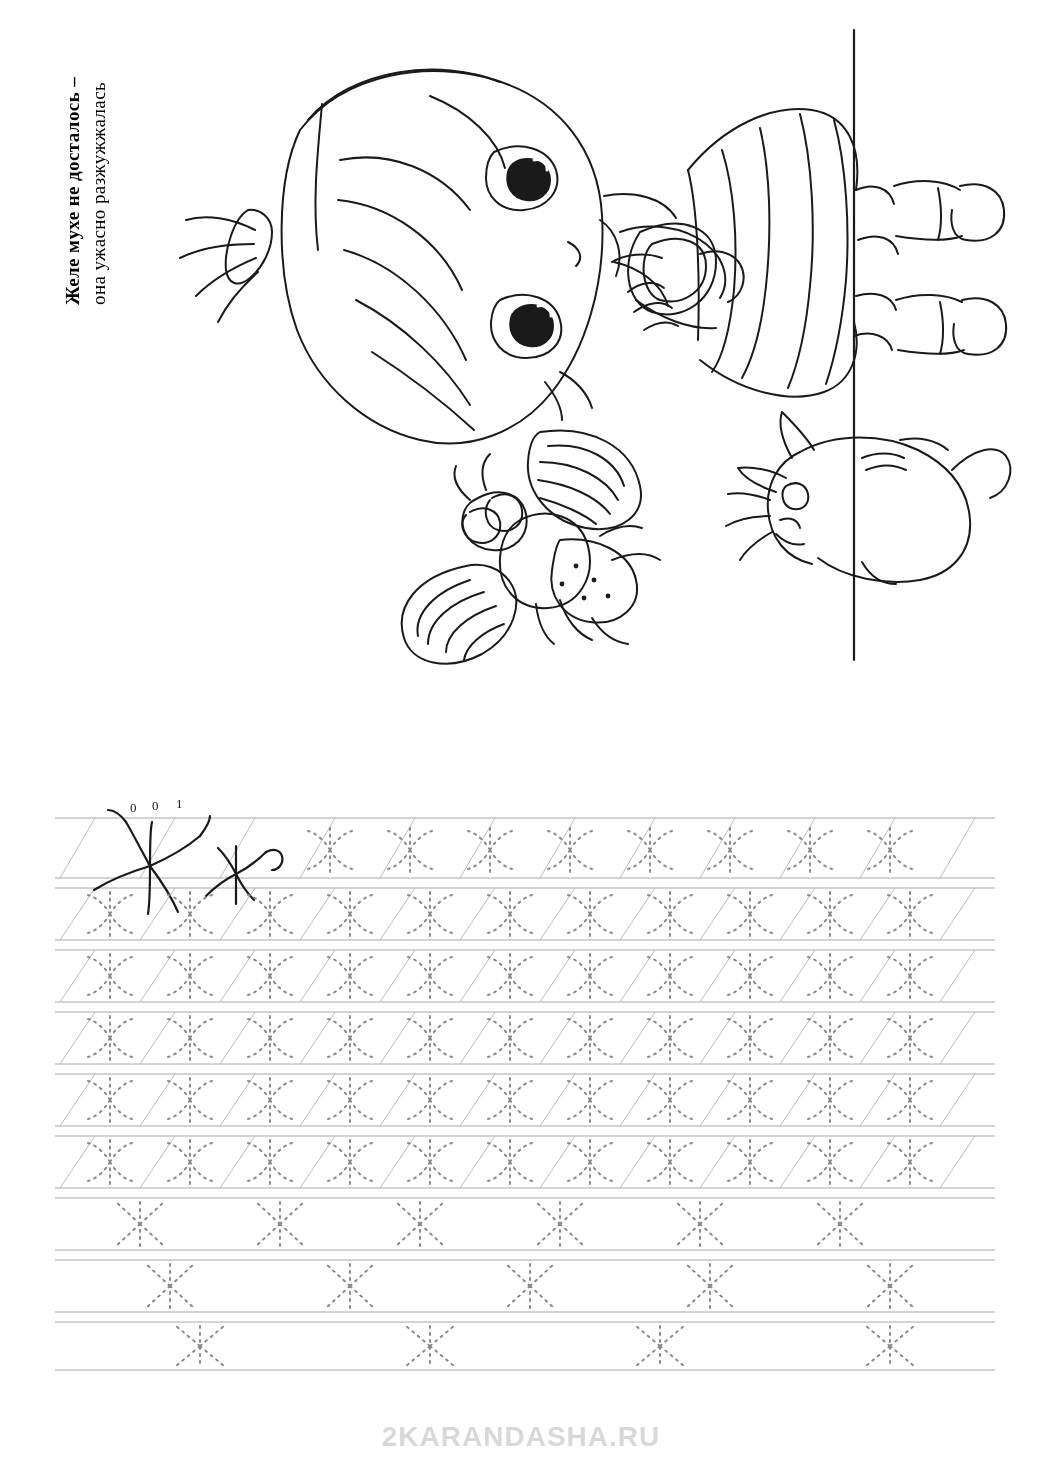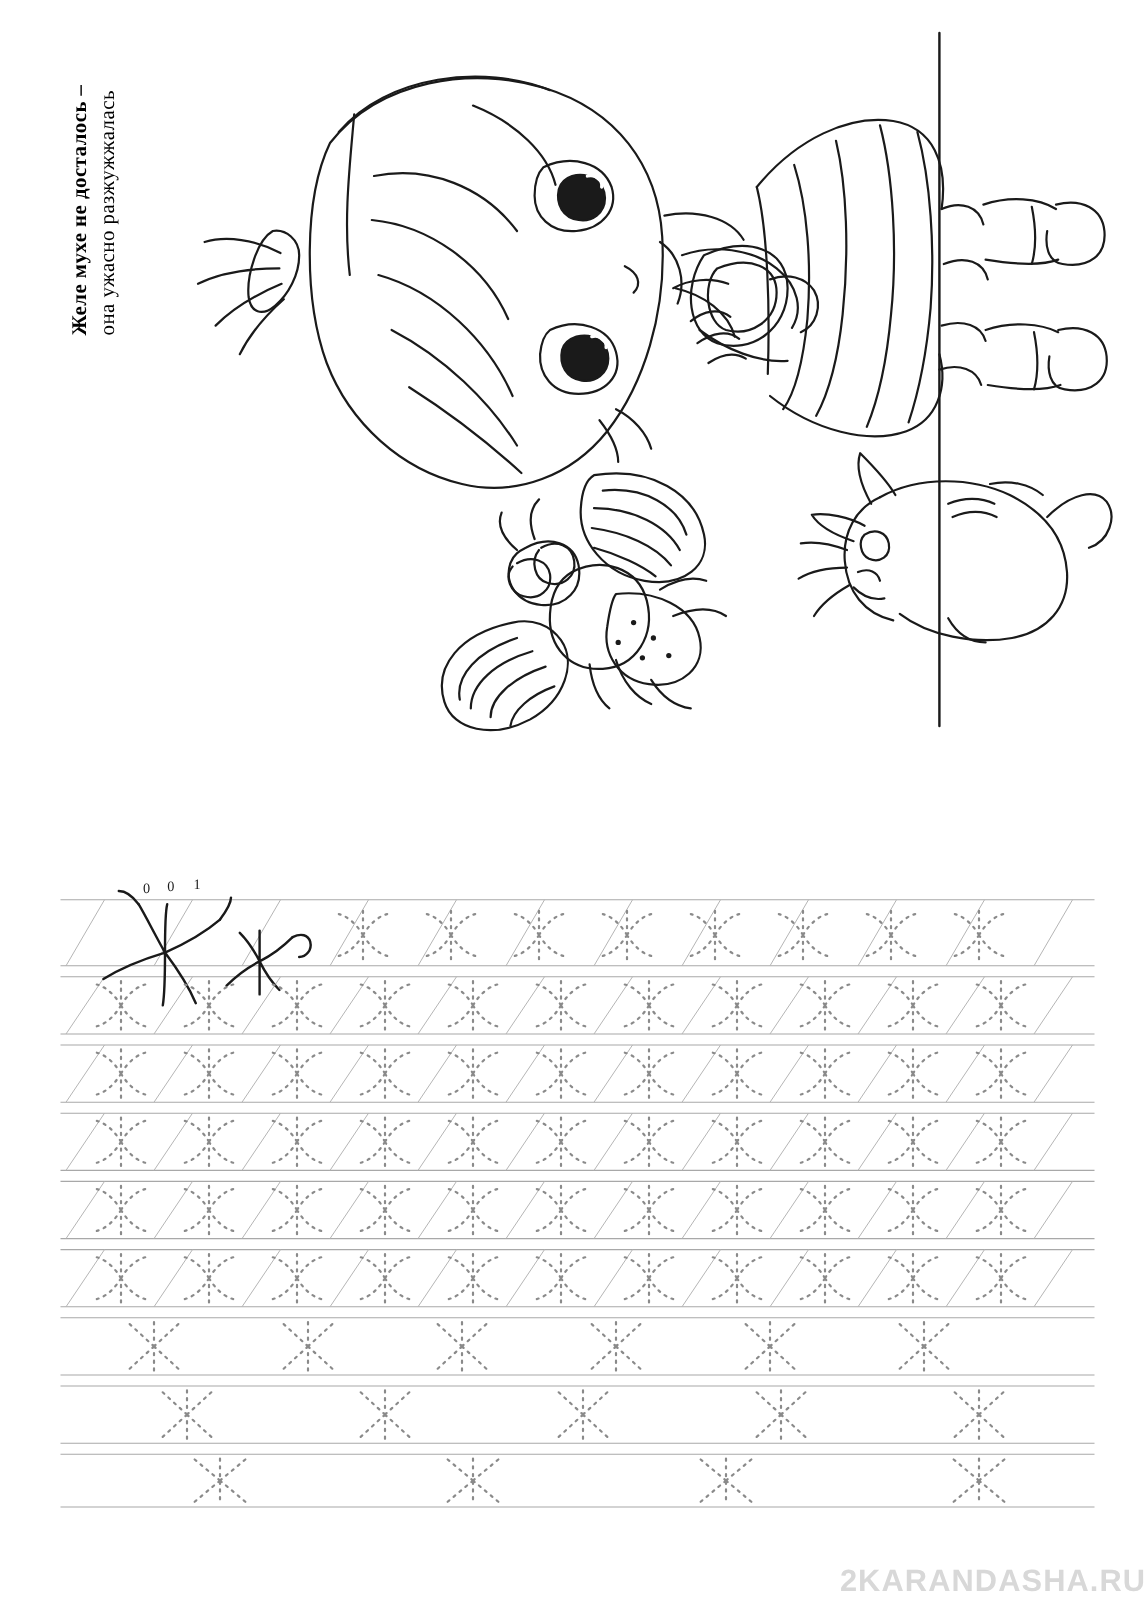--- a/index.html
+++ b/index.html
@@ -63,21 +63,21 @@
     width: 1042px;
     height: 630px;
   }
 
   
   #footer {
     position: absolute;
     left: 0;
     bottom: 22px;
     width: 1042px;
-    text-align: right;
+    text-align: center;
   }
   #footer .wm {
     font-family: "Liberation Sans", sans-serif;
     font-size: 28px;
     font-weight: bold;
     letter-spacing: 1px;
     color: #d8d8d8;
   }
 </style>
 </head>

